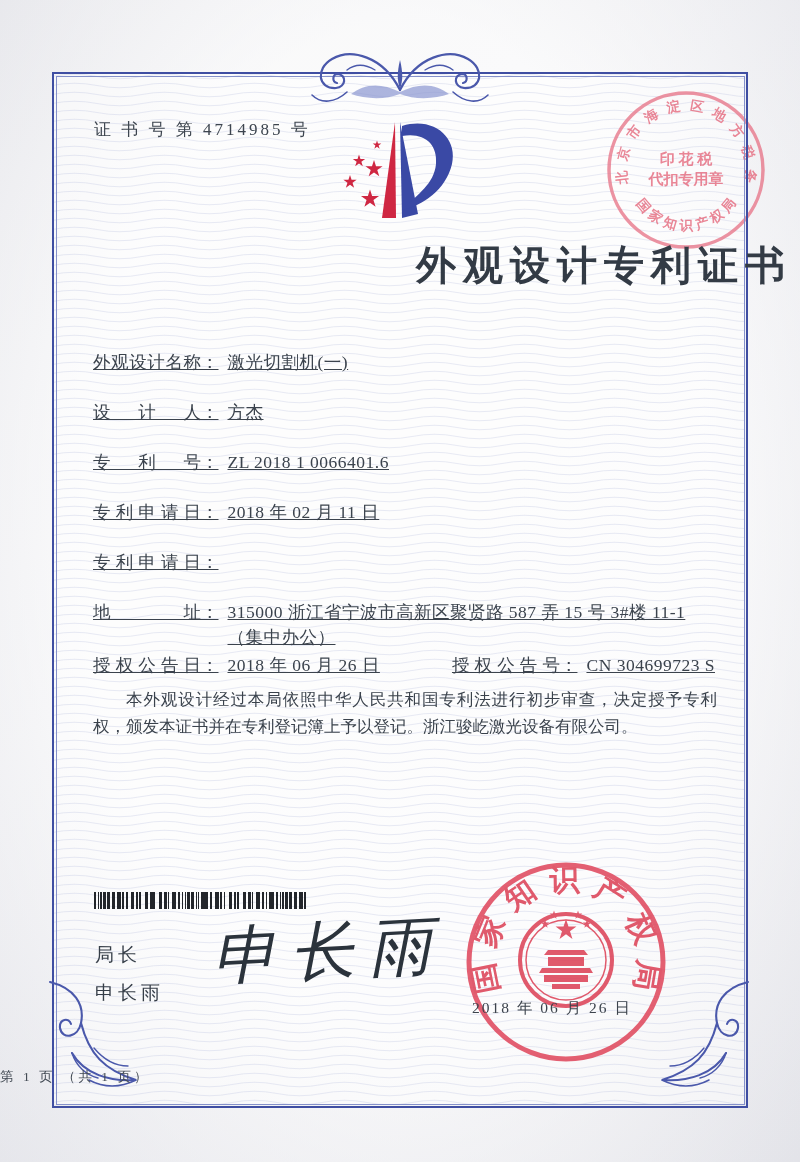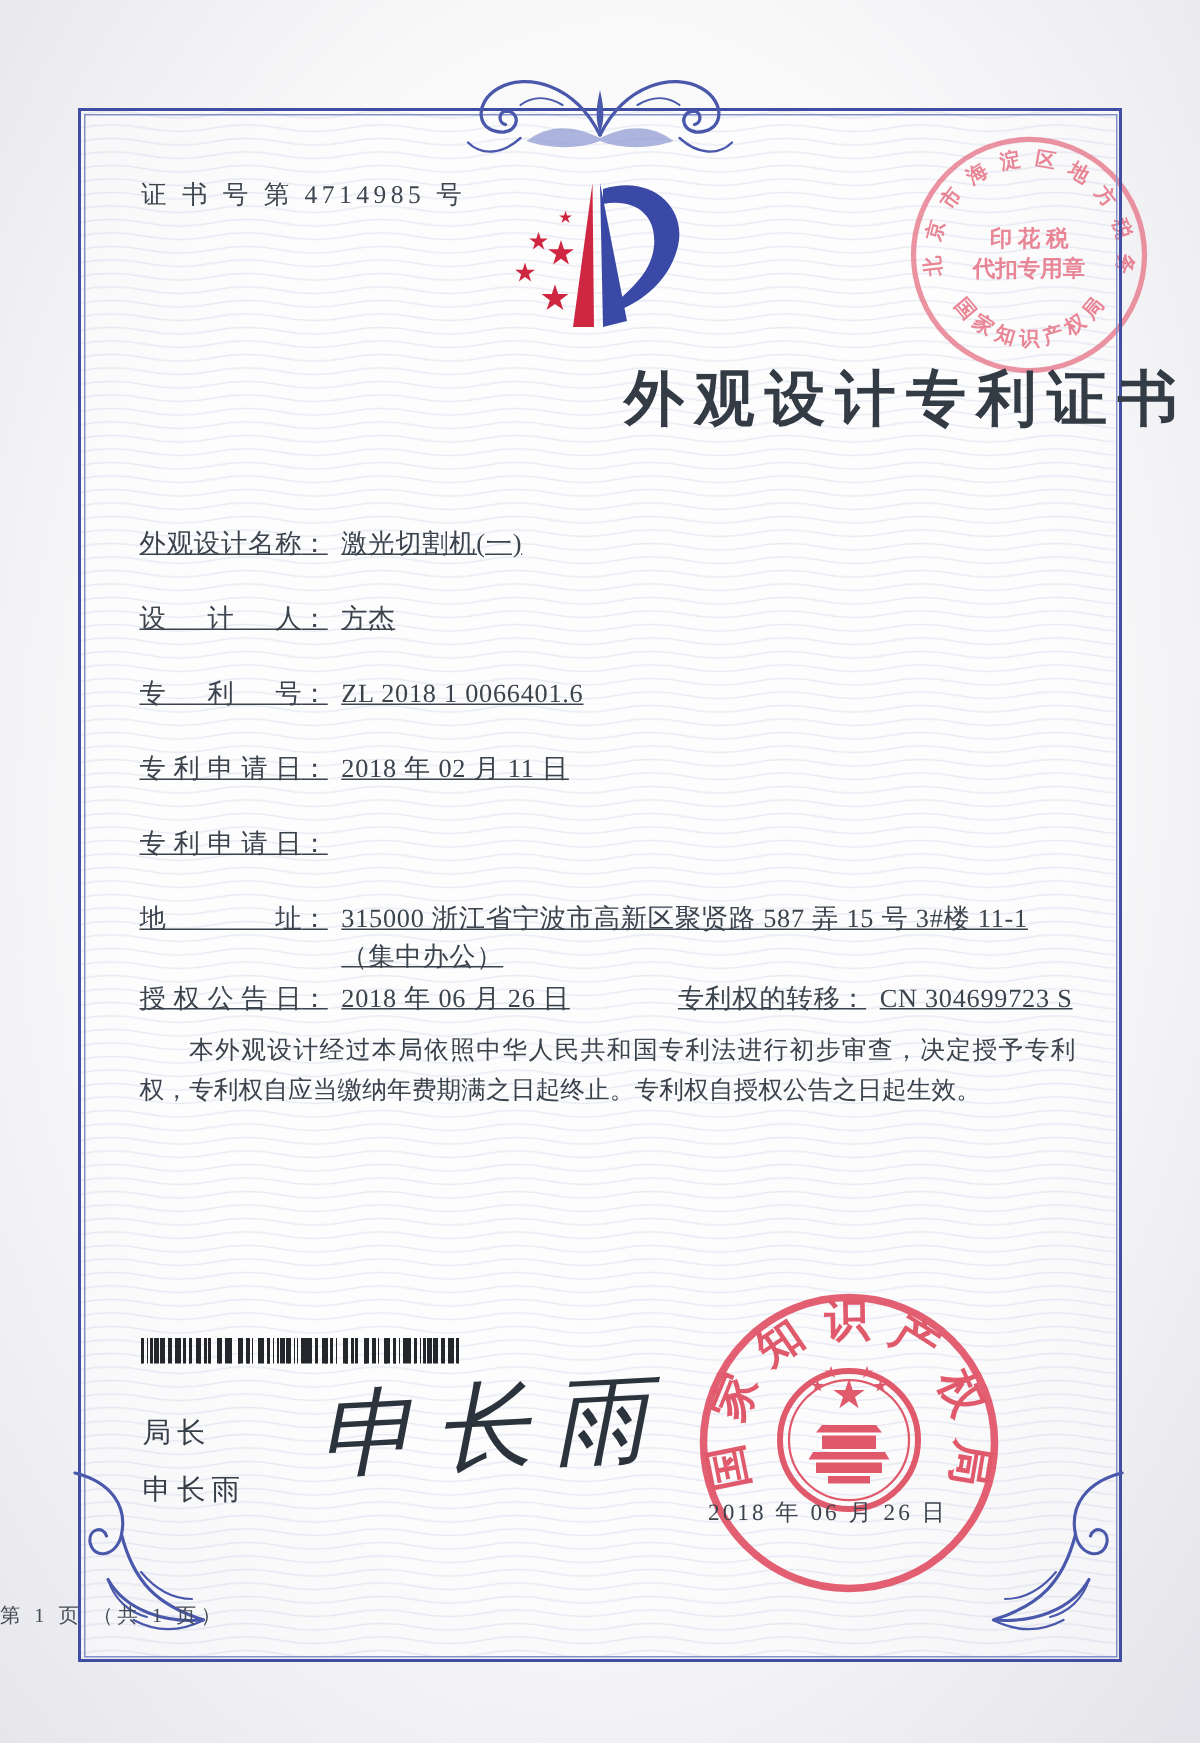--- a/index.html
+++ b/index.html
@@ -169,28 +169,28 @@
     <span class="lbl">地址</span>
       <span class="colon">：</span>
     <span class="val">315000 浙江省宁波市高新区聚贤路 587 弄 15 号 3#楼 11-1（集中办公）</span>
   </div>
 
   <div class="row" style="top:653px">
     <span class="lbl">授权公告日</span>
       <span class="colon">：</span>
     <span class="val">2018 年 06 月 26 日</span>
     <span class="grant-right">
-      <span class="lbl">专利权的转移</span>
+      <span class="lbl">授权公告号</span>
         <span class="colon">：</span>
       <span class="val">CN 304699723 S</span>
     </span>
   </div>
 
   <div class="paras">
-    <p>本外观设计经过本局依照中华人民共和国专利法进行初步审查，决定授予专利权，专利权自应当缴纳年费期满之日起终止。专利权自授权公告之日起生效。</p>
+    <p>本外观设计经过本局依照中华人民共和国专利法进行初步审查，决定授予专利权，颁发本证书并在专利登记簿上予以登记。浙江骏屹激光设备有限公司。</p>
   </div>
 
   <div class="barcode"></div>
 
   <div class="sig-title">局长</div>
   <div class="sig-name">申长雨</div>
   <div class="sig-script">申长雨</div>
 
   <svg class="seal" width="212" height="212" viewBox="0 0 212 212">
     <circle cx="106" cy="104" r="97" fill="none" stroke="#e04a5f" stroke-width="5"></circle>

